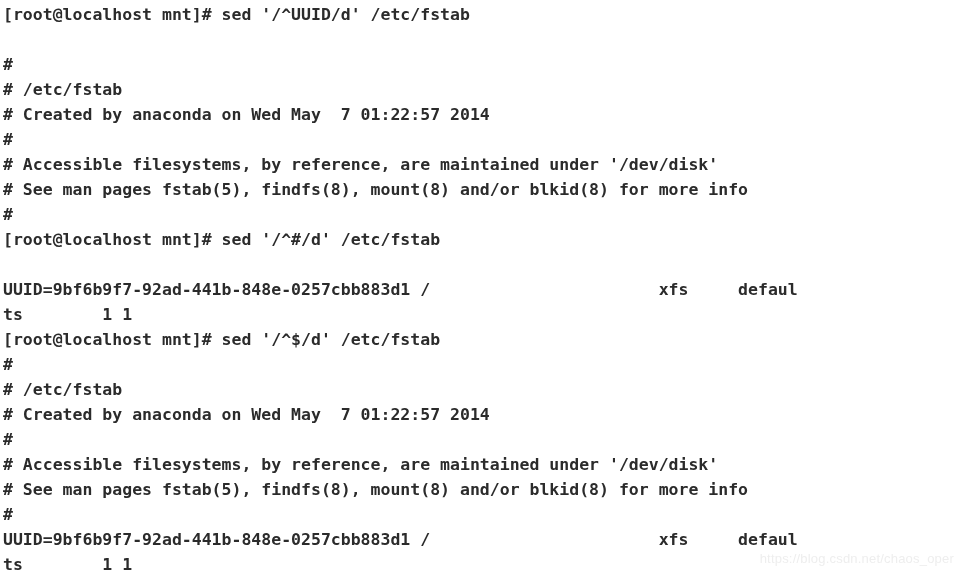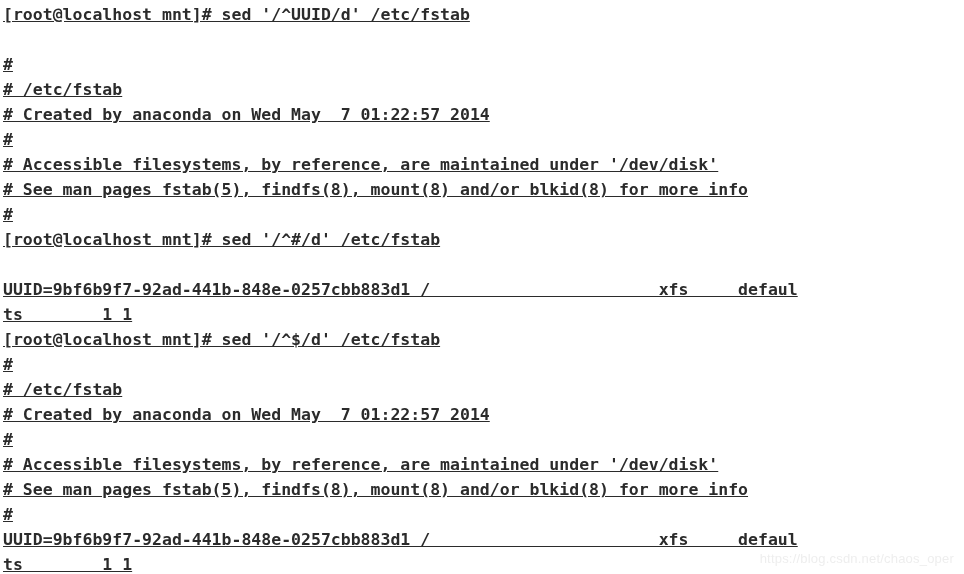--- a/index.html
+++ b/index.html
@@ -34,21 +34,20 @@
     line-height: 25px;
     color: #2b2b2b;
     white-space: pre;
     letter-spacing: 0px;
     -webkit-font-smoothing: none;
   }
   .tline {
     display: block;
     height: 25px;
     white-space: pre;
-    text-decoration: underline;
   }
   .tline.blank {
     height: 25px;
   }
   #watermark {
     position: absolute;
     right: 10px;
     bottom: 8px;
     font-family: "Liberation Sans", sans-serif;
     font-size: 13px;

